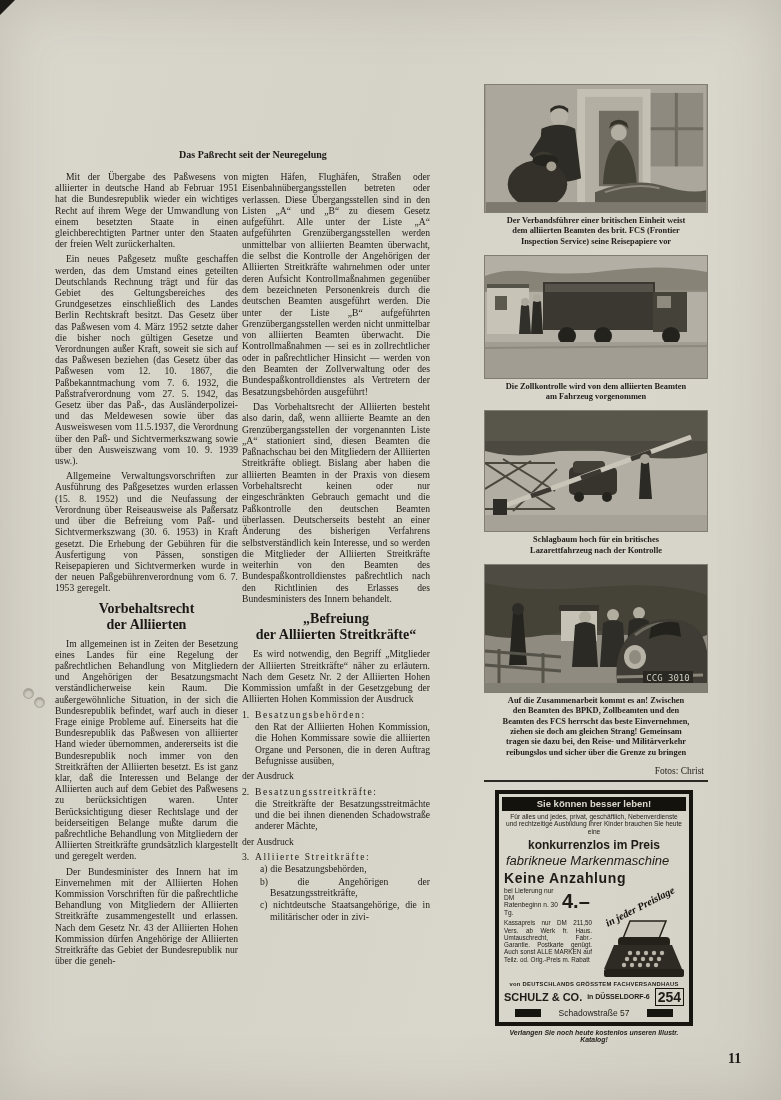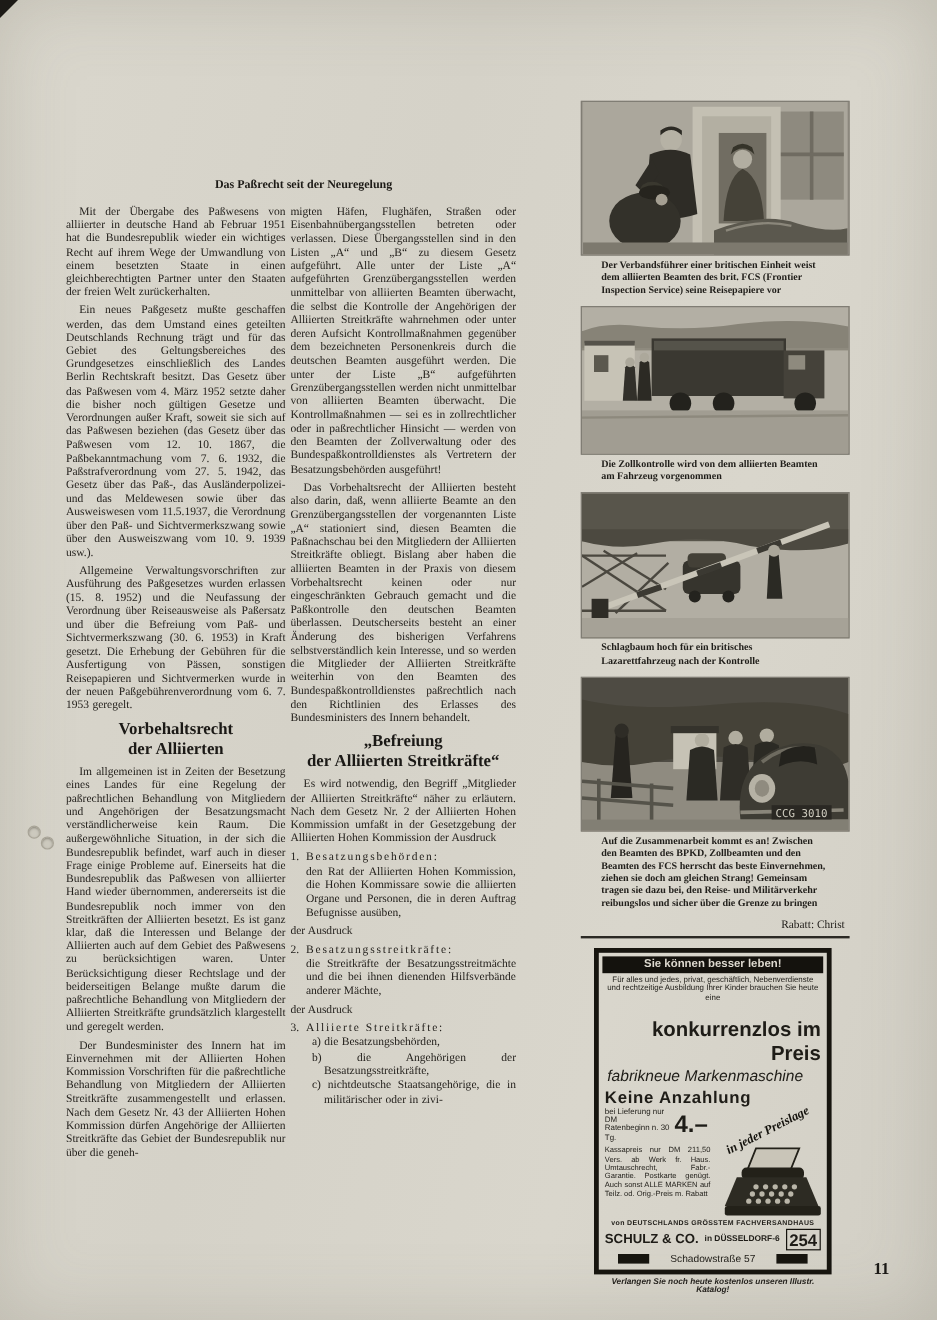--- a/index.html
+++ b/index.html
@@ -38,33 +38,33 @@
   .list-item .content { flex:1; }
   .term { letter-spacing:1.5px; }
   .item-body { margin-top:1px; }
   .connector { margin:4px 0; }
   .sub-items div { padding-left:15px; text-indent:-10px; margin-bottom:1px; }
 
   
   .photos { position:absolute; left:484px; top:84px; width:224px; }
   figure { margin:0; }
   .photo { width:222px; display:block; border:1px solid #807d74; background:#9b978d; }
-  figcaption { font-weight:bold; font-size:8.4px; line-height:10.3px; 
+  figcaption { font-weight:bold; font-size:8.4px; line-height:10.3px; text-align:center;
     margin:3px 17px 8px; color:#201e1a; }
   .credit { text-align:right; font-size:9.5px; margin:1px 4px 4px 0; }
   .sep { border:none; border-top:2px solid #2b2924; margin:2px 0 8px; }
 
   
   .ad-wrap { margin-left:11px; width:198px; }
   .ad { border:4px solid #17150f; padding:3px 5px 4px;
     font-family:"Liberation Sans","DejaVu Sans",sans-serif; color:#1e1c17; position:relative; }
   .ad-header { background:#14120d; color:#ddd9cf; font-size:9.5px; font-weight:bold;
     text-align:center; padding:1px 0 2px; margin:0 -2px 2px; }
   .ad-intro { font-size:6.6px; line-height:7.6px; text-align:center; }
-  .ad-headline { font-size:17px; font-weight:bold; text-align:right; margin-top:12px; }
+  .ad-headline { font-size:12px; font-weight:bold; text-align:center; margin-top:2px; }
   .ad-subline { font-size:13px; font-style:italic; margin:1px 0 0 2px; }
   .ad-noanz { font-size:14px; font-weight:bold; letter-spacing:0.6px; margin:2px 0 1px; }
   .ad-main { display:flex; }
   .ad-left { width:88px; flex:none; }
   .ad-priceline { display:flex; align-items:center; }
   .ad-del { font-size:6.6px; line-height:7.4px; width:58px; }
   .ad-price { font-size:20px; font-weight:bold; line-height:20px; }
   .ad-details { font-size:6.3px; line-height:7.3px; margin-top:3px; text-align:justify; }
   .ad-right { flex:1; position:relative; height:92px; }
   .ad-banner { position:absolute; top:14px; left:-4px; width:104px; text-align:center;
@@ -119,21 +119,21 @@
       <span class="content">
         <span class="term">Besatzungsbehörden:</span>
         <span class="item-body" style="display:block;">den Rat der Alliierten Hohen Kommission, die Hohen Kommissare sowie die alliierten Organe und Personen, die in deren Auftrag Befugnisse ausüben,</span>
       </span>
     </div>
     <div class="connector">der Ausdruck</div>
     <div class="list-item">
       <span class="num">2.</span>
       <span class="content">
         <span class="term">Besatzungsstreitkräfte:</span>
-        <span class="item-body" style="display:block;">die Streitkräfte der Besatzungsstreitmächte und die bei ihnen dienenden Hilfsverbände anderer Mächte,</span>
+        <span class="item-body" style="display:block;">die Streitkräfte der Besatzungsstreitmächte und die bei ihnen dienenden Schadowstraße anderer Mächte,</span>
       </span>
     </div>
     <div class="connector">der Ausdruck</div>
     <div class="list-item">
       <span class="num">3.</span>
       <span class="content">
         <span class="term">Alliierte Streitkräfte:</span>
         <span class="sub-items" style="display:block; margin-top:1px;">
           <div>a) die Besatzungsbehörden,</div>
           <div>b) die Angehörigen der Besatzungsstreitkräfte,</div>
@@ -255,21 +255,21 @@
           <line x1="0" y1="86" x2="76" y2="92"></line>
             <line x1="0" y1="100" x2="76" y2="106"></line>
           <line x1="14" y1="84" x2="14" y2="122"></line>
             <line x1="58" y1="88" x2="58" y2="124"></line>
         </g>
         <rect x="0" y="118" width="222" height="9" fill="#827f74"></rect>
       </svg>
       <figcaption>Auf die Zusammenarbeit kommt es an! Zwischen den Beamten des BPKD, Zollbeamten und den Beamten des FCS herrscht das beste Einvernehmen, ziehen sie doch am gleichen Strang! Gemeinsam tragen sie dazu bei, den Reise- und Militärverkehr reibungslos und sicher über die Grenze zu bringen</figcaption>
     </figure>
 
-    <div class="credit">Rabatt: Christ</div>
+    <div class="credit">Fotos: Christ</div>
     <hr class="sep">
 
     <div class="ad-wrap">
       <div class="ad">
         <div class="ad-header">Sie können besser leben!</div>
         <div class="ad-intro">Für alles und jedes, privat, geschäftlich, Nebenverdienste und rechtzeitige Ausbildung Ihrer Kinder brauchen Sie heute eine</div>
         <div class="ad-headline">konkurrenzlos im Preis</div>
         <div class="ad-subline">fabrikneue Markenmaschine</div>
         <div class="ad-noanz">Keine Anzahlung</div>
         <div class="ad-main">

